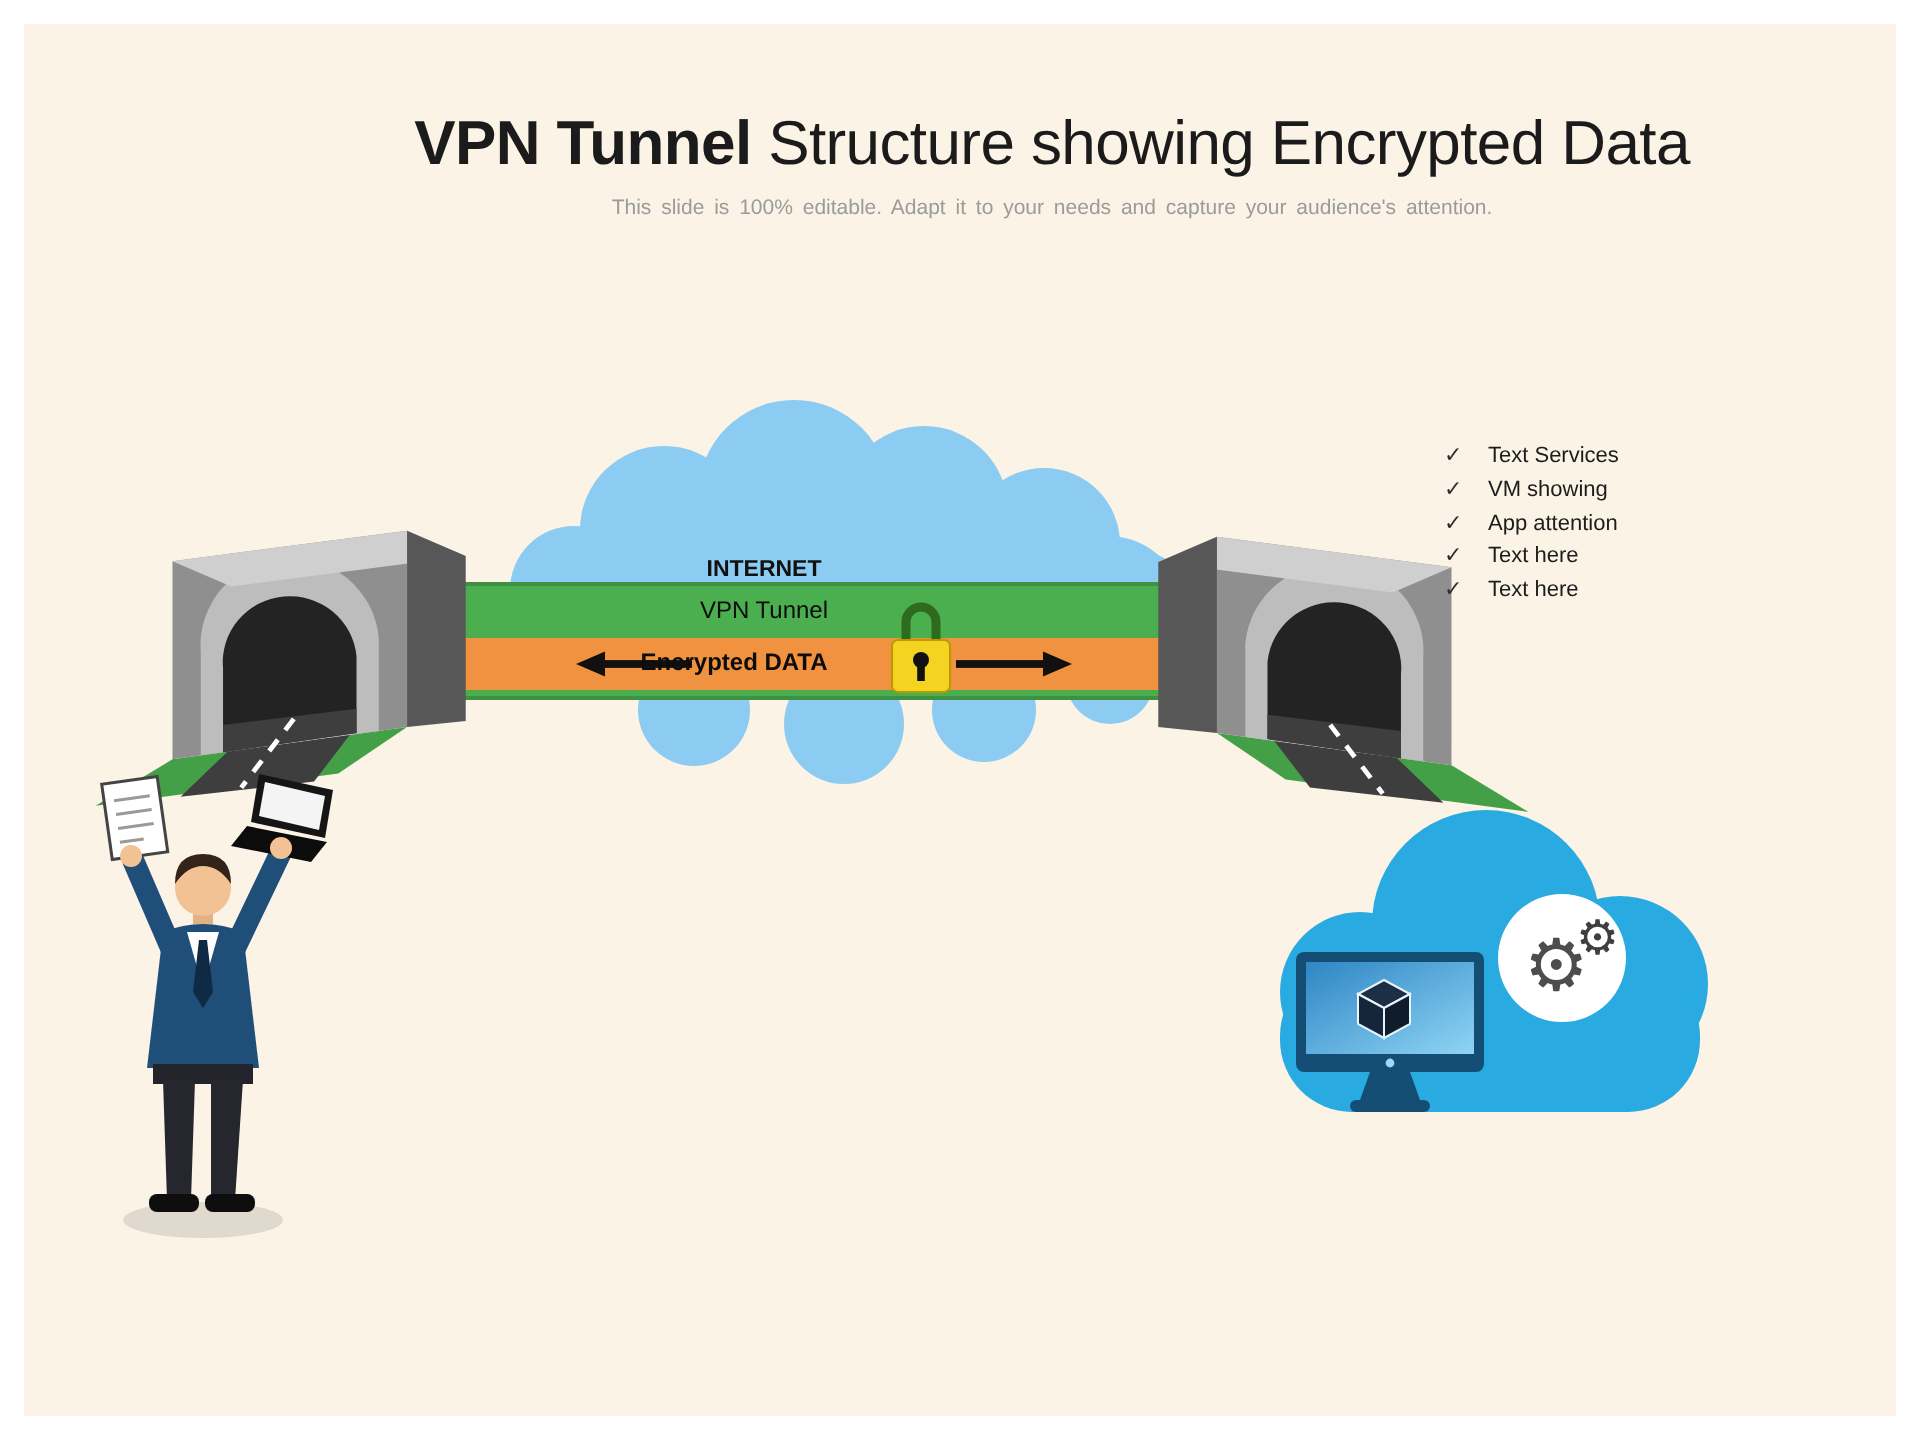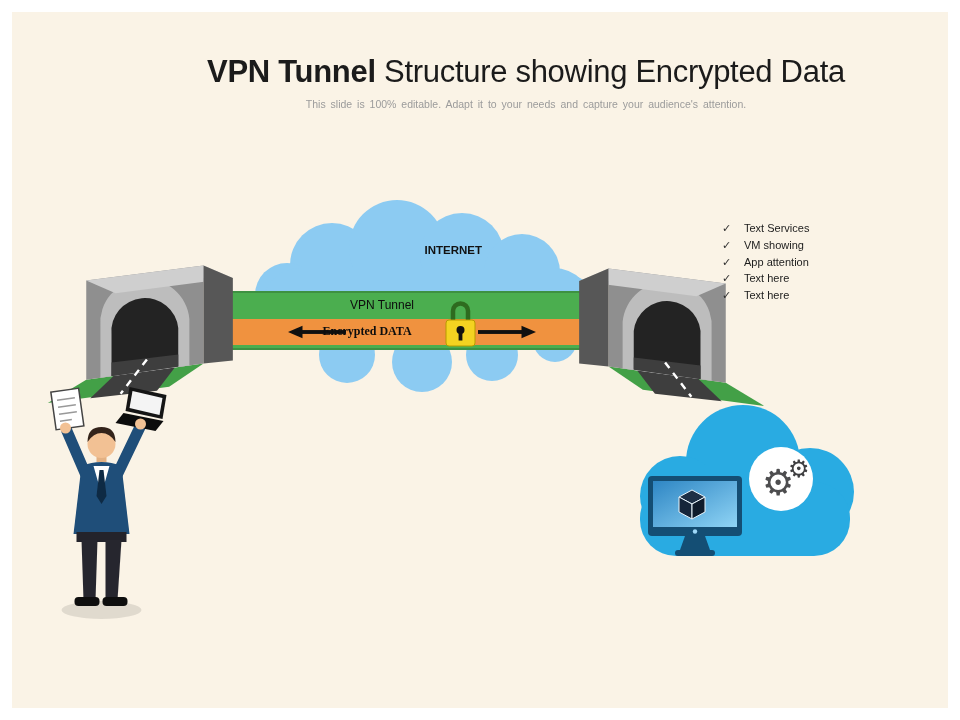--- a/index.html
+++ b/index.html
@@ -11,29 +11,29 @@
   .slide-bg{position:absolute;inset:12px;background:#FAF3E6;}
 
   
   .title-block{position:absolute;top:54px;left:0;width:960px;text-align:center;z-index:5;margin-left:46px;}
   .title-block h1{margin:0;font-size:31px;color:#1b1b1b;letter-spacing:-0.3px;font-weight:400;}
   .t-bold{font-weight:700;}
   .subtitle{margin:8px 0 0 0;font-size:10.5px;color:#9b9b9b;word-spacing:2px;}
 
   
   .cloud-main{position:absolute;left:237px;top:210px;width:390px;height:185px;z-index:1;overflow:visible;}
-  .internet-label{position:absolute;left:282px;top:244px;width:200px;text-align:right;
+  .internet-label{position:absolute;left:282px;top:279px;width:200px;text-align:center;
     font-size:11.5px;font-weight:700;color:#111;z-index:3;}
 
   
   .band-green{position:absolute;left:228px;top:291px;width:356px;height:59px;background:#4BAE4F;
     border-top:2px solid #3E9142;border-bottom:2px solid #3E9142;box-sizing:border-box;z-index:3;}
   .vpn-label{position:absolute;left:154px;top:5px;transform:translateX(-50%);
     font-size:12px;color:#0d0d0d;white-space:nowrap;}
-  .band-orange{position:absolute;left:0;right:0;top:26px;height:26px;background:#F0923F;font-family:Liberation Serif, serif;}
+  .band-orange{position:absolute;left:0;right:0;top:26px;height:26px;background:#F0923F;}
   .enc-label{position:absolute;left:139px;top:5px;transform:translateX(-50%);
     font-size:12px;font-weight:700;color:#0d0d0d;white-space:nowrap;}
   .arrow{position:absolute;top:6px;width:58px;height:14px;}
   .arrow-left{left:60px;}
   .arrow-right{left:250px;}
   .padlock{position:absolute;left:216px;top:2px;width:33px;height:53px;overflow:visible;}
 
   
   .tunnel{position:absolute;width:182px;height:160px;z-index:4;overflow:visible;}
   .tunnel-left{left:64px;top:240px;}

